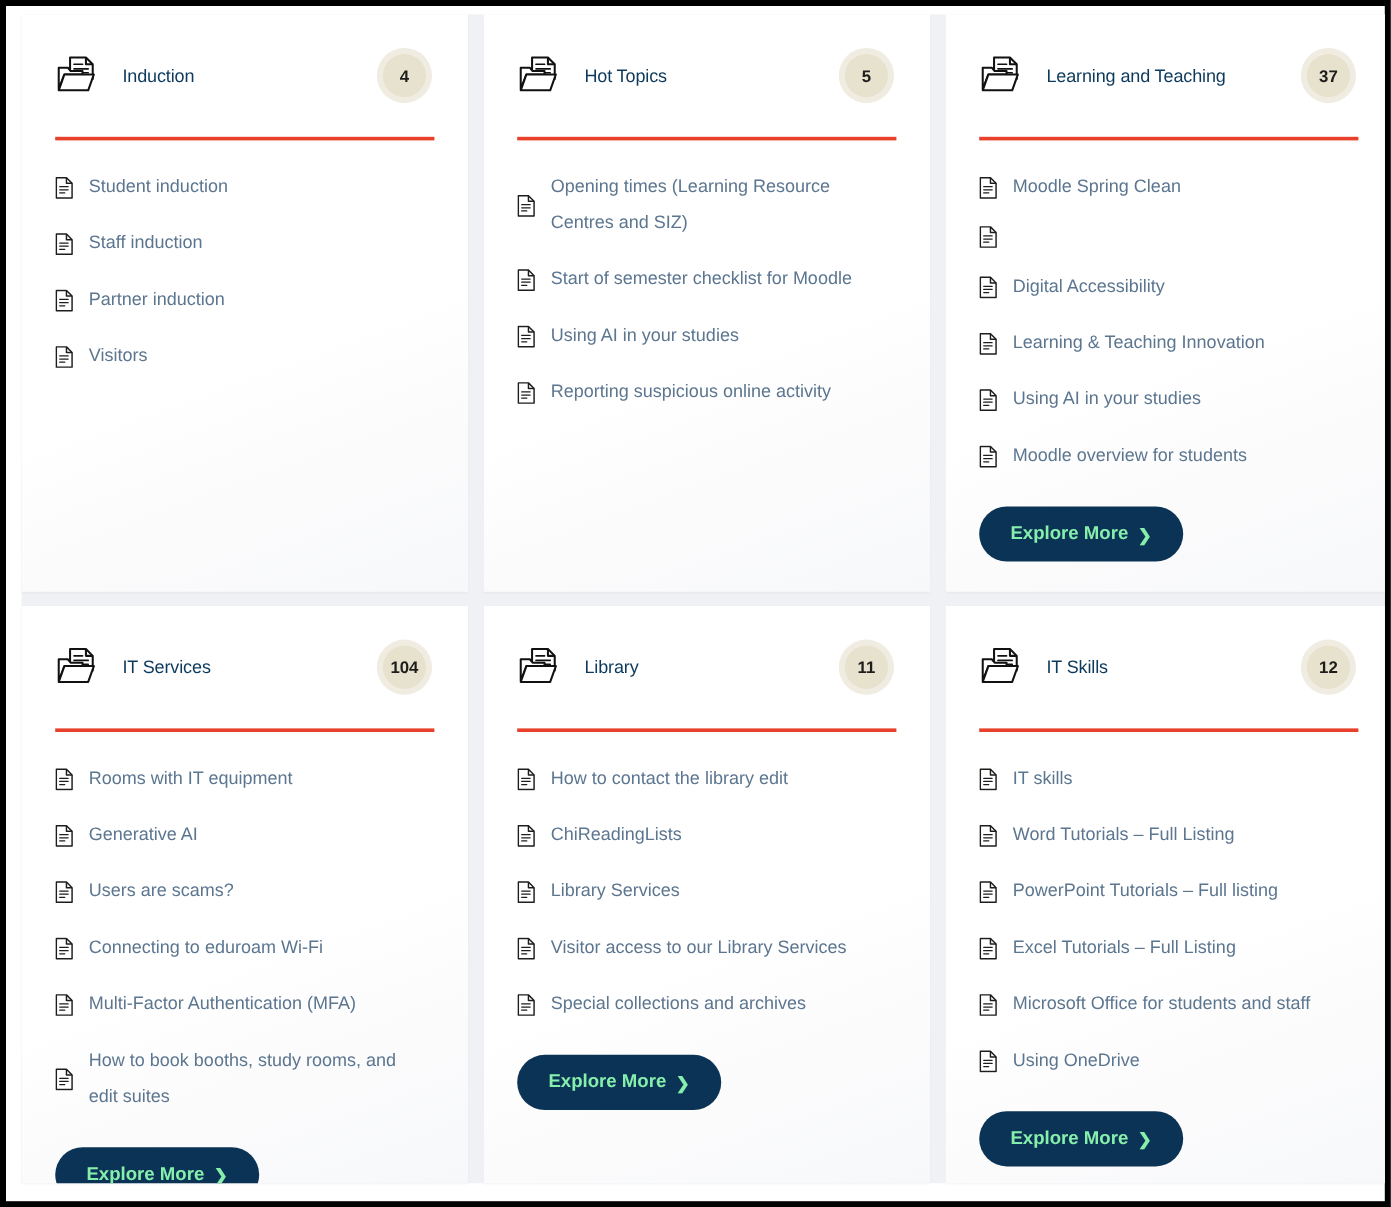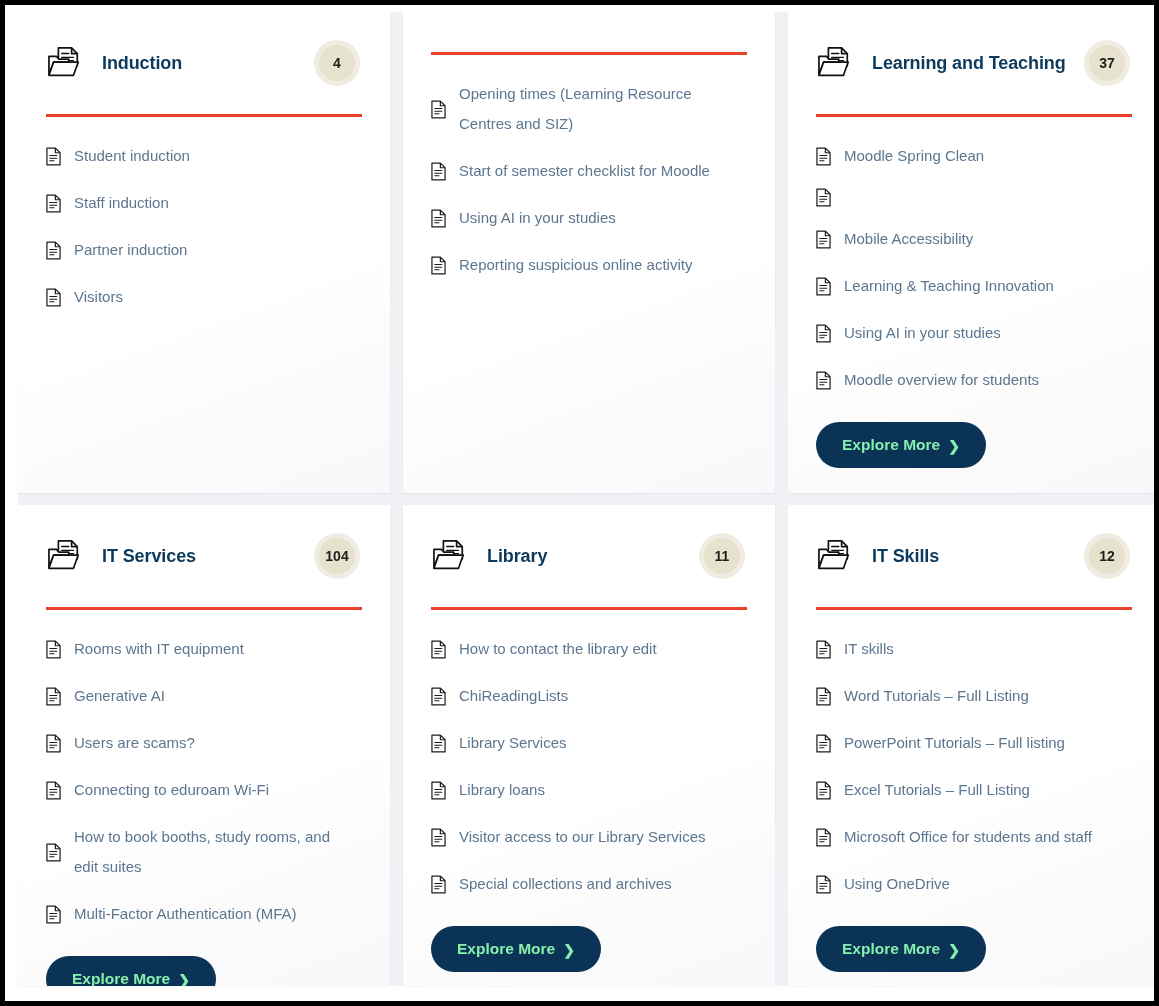--- a/index.html
+++ b/index.html
@@ -45,22 +45,22 @@
 
   .folder-icon {
     width: 38px;
     height: 34px;
     flex: 0 0 38px;
     margin-right: 18px;
     display: block;
   }
 
   .card-title {
-    font-size: 18px;
-    font-weight: bold;
+    font-size: 15px;
+    font-weight: normal;
     color: #0d3a5c;
     letter-spacing: -0.1px;
     white-space: nowrap;
     flex: 1 1 auto;
   }
 
   .count-badge {
     flex: 0 0 auto;
     width: 46px;
     height: 46px;
@@ -217,20 +217,37 @@
         <path d="M4 11.8 H11.5" stroke="#1d1d1b" stroke-width="1.1" stroke-linecap="round"></path>
         <path d="M4 14.6 H8.5" stroke="#1d1d1b" stroke-width="1.1" stroke-linecap="round"></path>
       </svg>
     </span>
     <span class="link-text">Visitors</span>
   </li>
 </ul>
   </section>
 
   <section class="card">
+    <div class="card-head">
+      <span>
+        <svg class="folder-icon" viewBox="0 0 40 36" fill="none" xmlns="http://www.w3.org/2000/svg">
+          <path d="M13 2 H27 L33 8 V21 H13 Z" fill="#ffffff" stroke="#111111" stroke-width="1.8" stroke-linejoin="round"></path>
+          <path d="M27 2 V8 H33" fill="none" stroke="#111111" stroke-width="1.8" stroke-linejoin="round"></path>
+          <path d="M16.5 8 H24" stroke="#111111" stroke-width="1.5" stroke-linecap="round"></path>
+          <path d="M16.5 12 H29" stroke="#111111" stroke-width="1.5" stroke-linecap="round"></path>
+          <path d="M16.5 15.5 H29" stroke="#111111" stroke-width="1.5" stroke-linecap="round"></path>
+          <path d="M3 11 H11 L13.5 14 H24 V17 H8 L3 30 Z" fill="#ffffff" stroke="#111111" stroke-width="1.8" stroke-linejoin="round"></path>
+          <path d="M8 17 H34 L29 31 H3 Z" fill="#ffffff" stroke="#111111" stroke-width="1.8" stroke-linejoin="round"></path>
+        </svg>
+      </span>
+      <h2 class="card-title">Hot Topics</h2>
+      <span class="count-badge">
+        <span>5</span>
+      </span>
+    </div>
     <div class="rule"></div>
     <ul class="link-list">
   <li class="link-item">
     <span>
       <svg class="doc-icon" viewBox="0 0 16 20" fill="none" xmlns="http://www.w3.org/2000/svg">
         <path d="M1 1 H10 L15 6 V19 H1 Z" fill="#ffffff" stroke="#1d1d1b" stroke-width="1.3" stroke-linejoin="round"></path>
         <path d="M10 1 V6 H15" fill="none" stroke="#1d1d1b" stroke-width="1.3" stroke-linejoin="round"></path>
         <path d="M4 9 H11.5" stroke="#1d1d1b" stroke-width="1.1" stroke-linecap="round"></path>
         <path d="M4 11.8 H11.5" stroke="#1d1d1b" stroke-width="1.1" stroke-linecap="round"></path>
         <path d="M4 14.6 H8.5" stroke="#1d1d1b" stroke-width="1.1" stroke-linecap="round"></path>
@@ -329,21 +346,21 @@
   <li class="link-item">
     <span>
       <svg class="doc-icon" viewBox="0 0 16 20" fill="none" xmlns="http://www.w3.org/2000/svg">
         <path d="M1 1 H10 L15 6 V19 H1 Z" fill="#ffffff" stroke="#1d1d1b" stroke-width="1.3" stroke-linejoin="round"></path>
         <path d="M10 1 V6 H15" fill="none" stroke="#1d1d1b" stroke-width="1.3" stroke-linejoin="round"></path>
         <path d="M4 9 H11.5" stroke="#1d1d1b" stroke-width="1.1" stroke-linecap="round"></path>
         <path d="M4 11.8 H11.5" stroke="#1d1d1b" stroke-width="1.1" stroke-linecap="round"></path>
         <path d="M4 14.6 H8.5" stroke="#1d1d1b" stroke-width="1.1" stroke-linecap="round"></path>
       </svg>
     </span>
-    <span class="link-text">Mobile Accessibility</span>
+    <span class="link-text">Digital Accessibility</span>
   </li>
 
   <li class="link-item">
     <span>
       <svg class="doc-icon" viewBox="0 0 16 20" fill="none" xmlns="http://www.w3.org/2000/svg">
         <path d="M1 1 H10 L15 6 V19 H1 Z" fill="#ffffff" stroke="#1d1d1b" stroke-width="1.3" stroke-linejoin="round"></path>
         <path d="M10 1 V6 H15" fill="none" stroke="#1d1d1b" stroke-width="1.3" stroke-linejoin="round"></path>
         <path d="M4 9 H11.5" stroke="#1d1d1b" stroke-width="1.1" stroke-linecap="round"></path>
         <path d="M4 11.8 H11.5" stroke="#1d1d1b" stroke-width="1.1" stroke-linecap="round"></path>
         <path d="M4 14.6 H8.5" stroke="#1d1d1b" stroke-width="1.1" stroke-linecap="round"></path>
@@ -458,34 +475,34 @@
   <li class="link-item">
     <span>
       <svg class="doc-icon" viewBox="0 0 16 20" fill="none" xmlns="http://www.w3.org/2000/svg">
         <path d="M1 1 H10 L15 6 V19 H1 Z" fill="#ffffff" stroke="#1d1d1b" stroke-width="1.3" stroke-linejoin="round"></path>
         <path d="M10 1 V6 H15" fill="none" stroke="#1d1d1b" stroke-width="1.3" stroke-linejoin="round"></path>
         <path d="M4 9 H11.5" stroke="#1d1d1b" stroke-width="1.1" stroke-linecap="round"></path>
         <path d="M4 11.8 H11.5" stroke="#1d1d1b" stroke-width="1.1" stroke-linecap="round"></path>
         <path d="M4 14.6 H8.5" stroke="#1d1d1b" stroke-width="1.1" stroke-linecap="round"></path>
       </svg>
     </span>
+    <span class="link-text">Multi-Factor Authentication (MFA)</span>
+  </li>
+
+  <li class="link-item">
+    <span>
+      <svg class="doc-icon" viewBox="0 0 16 20" fill="none" xmlns="http://www.w3.org/2000/svg">
+        <path d="M1 1 H10 L15 6 V19 H1 Z" fill="#ffffff" stroke="#1d1d1b" stroke-width="1.3" stroke-linejoin="round"></path>
+        <path d="M10 1 V6 H15" fill="none" stroke="#1d1d1b" stroke-width="1.3" stroke-linejoin="round"></path>
+        <path d="M4 9 H11.5" stroke="#1d1d1b" stroke-width="1.1" stroke-linecap="round"></path>
+        <path d="M4 11.8 H11.5" stroke="#1d1d1b" stroke-width="1.1" stroke-linecap="round"></path>
+        <path d="M4 14.6 H8.5" stroke="#1d1d1b" stroke-width="1.1" stroke-linecap="round"></path>
+      </svg>
+    </span>
     <span class="link-text">How to book booths, study rooms, and edit suites</span>
-  </li>
-
-  <li class="link-item">
-    <span>
-      <svg class="doc-icon" viewBox="0 0 16 20" fill="none" xmlns="http://www.w3.org/2000/svg">
-        <path d="M1 1 H10 L15 6 V19 H1 Z" fill="#ffffff" stroke="#1d1d1b" stroke-width="1.3" stroke-linejoin="round"></path>
-        <path d="M10 1 V6 H15" fill="none" stroke="#1d1d1b" stroke-width="1.3" stroke-linejoin="round"></path>
-        <path d="M4 9 H11.5" stroke="#1d1d1b" stroke-width="1.1" stroke-linecap="round"></path>
-        <path d="M4 11.8 H11.5" stroke="#1d1d1b" stroke-width="1.1" stroke-linecap="round"></path>
-        <path d="M4 14.6 H8.5" stroke="#1d1d1b" stroke-width="1.1" stroke-linecap="round"></path>
-      </svg>
-    </span>
-    <span class="link-text">Multi-Factor Authentication (MFA)</span>
   </li>
 </ul>
   <button class="explore-btn">
         <span>Explore More</span>
         <span class="chev">❯</span>
       </button></section>
 
   <section class="card">
     <div class="card-head">
       <span>
@@ -538,32 +555,20 @@
         <path d="M1 1 H10 L15 6 V19 H1 Z" fill="#ffffff" stroke="#1d1d1b" stroke-width="1.3" stroke-linejoin="round"></path>
         <path d="M10 1 V6 H15" fill="none" stroke="#1d1d1b" stroke-width="1.3" stroke-linejoin="round"></path>
         <path d="M4 9 H11.5" stroke="#1d1d1b" stroke-width="1.1" stroke-linecap="round"></path>
         <path d="M4 11.8 H11.5" stroke="#1d1d1b" stroke-width="1.1" stroke-linecap="round"></path>
         <path d="M4 14.6 H8.5" stroke="#1d1d1b" stroke-width="1.1" stroke-linecap="round"></path>
       </svg>
     </span>
     <span class="link-text">Library Services</span>
   </li>
 
-  <li class="link-item">
-    <span>
-      <svg class="doc-icon" viewBox="0 0 16 20" fill="none" xmlns="http://www.w3.org/2000/svg">
-        <path d="M1 1 H10 L15 6 V19 H1 Z" fill="#ffffff" stroke="#1d1d1b" stroke-width="1.3" stroke-linejoin="round"></path>
-        <path d="M10 1 V6 H15" fill="none" stroke="#1d1d1b" stroke-width="1.3" stroke-linejoin="round"></path>
-        <path d="M4 9 H11.5" stroke="#1d1d1b" stroke-width="1.1" stroke-linecap="round"></path>
-        <path d="M4 11.8 H11.5" stroke="#1d1d1b" stroke-width="1.1" stroke-linecap="round"></path>
-        <path d="M4 14.6 H8.5" stroke="#1d1d1b" stroke-width="1.1" stroke-linecap="round"></path>
-      </svg>
-    </span>
-    <span class="link-text">Library loans</span>
-  </li>
 
   <li class="link-item">
     <span>
       <svg class="doc-icon" viewBox="0 0 16 20" fill="none" xmlns="http://www.w3.org/2000/svg">
         <path d="M1 1 H10 L15 6 V19 H1 Z" fill="#ffffff" stroke="#1d1d1b" stroke-width="1.3" stroke-linejoin="round"></path>
         <path d="M10 1 V6 H15" fill="none" stroke="#1d1d1b" stroke-width="1.3" stroke-linejoin="round"></path>
         <path d="M4 9 H11.5" stroke="#1d1d1b" stroke-width="1.1" stroke-linecap="round"></path>
         <path d="M4 11.8 H11.5" stroke="#1d1d1b" stroke-width="1.1" stroke-linecap="round"></path>
         <path d="M4 14.6 H8.5" stroke="#1d1d1b" stroke-width="1.1" stroke-linecap="round"></path>
       </svg>

